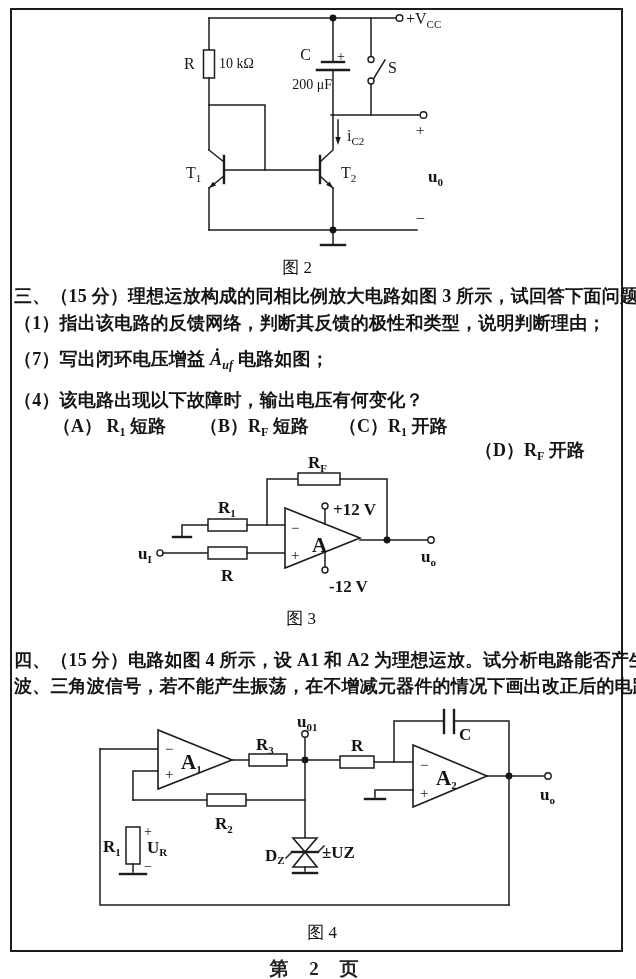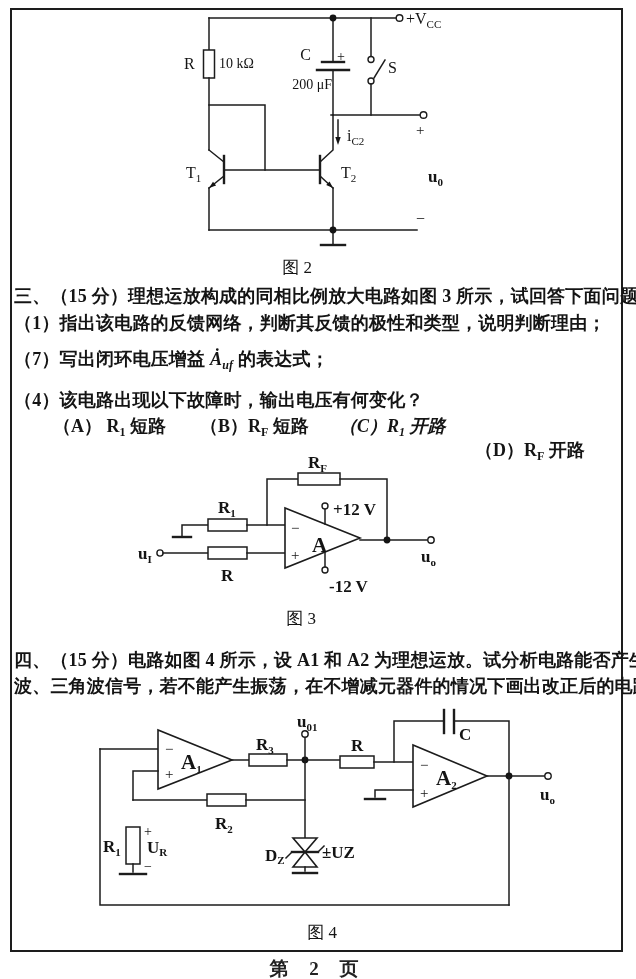--- a/index.html
+++ b/index.html
@@ -103,26 +103,26 @@
   <text class="lbl" x="186" y="178"><tspan>T</tspan><tspan class="subT" dy="4">1</tspan></text>
   <text class="lbl" x="341" y="178"><tspan>T</tspan><tspan class="subT" dy="4">2</tspan></text>
   <text class="sgn" x="416" y="135">+</text>
   <text class="lblB" x="428" y="182"><tspan>u</tspan><tspan class="subT" dy="4">0</tspan></text>
   <text class="lbl" x="416" y="224">−</text>
   <text class="cap" x="297" y="273" text-anchor="middle">图 2</text>
 </svg>
 
 <div class="tline" style="left:14px; top:284px;">三、（15 分）理想运放构成的同相比例放大电路如图 3 所示，试回答下面问题：</div>
 <div class="tline indent" style="top:311px;">（1）指出该电路的反馈网络，判断其反馈的极性和类型，说明判断理由；</div>
-<div class="tline indent" style="top:347px;"><span>（7）写出闭环电压增益 </span><span class="formula"><span>Ȧ</span><span class="fsub">uf</span></span><span> 的表达式；</span></div>
+<div class="tline indent" style="top:347px;"><span>（7）写出闭环电压增益 </span><span class="formula"><span>Ȧ</span><span class="fsub">uf</span></span><span> 电路如图；</span></div>
 <div class="tline indent" style="top:388px;">（4）该电路出现以下故障时，输出电压有何变化？</div>
 <div style="position:absolute; left:0; top:414px; width:636px; height:22px; font-size:18px;">
   <span class="opt" style="left:53px;"><span>（A）</span> <span>R</span><span class="rsub">1</span> <span>短路</span></span>
   <span class="opt" style="left:200px;"><span>（B）</span><span>R</span><span class="rsub">F</span> <span>短路</span></span>
-  <span class="opt" style="left:339px;font-style:italic;"><span>（C）</span><span>R</span><span class="rsub">1</span> <span>开路</span></span>
+  <span class="opt" style="left:339px;"><span>（C）</span><span>R</span><span class="rsub">1</span> <span>开路</span></span>
   <span class="opt" style="left:475px;margin-top:24px;"><span>（D）</span><span>R</span><span class="rsub">F</span> <span>开路</span></span>
 </div>
 
 <svg style="left:130px; top:450px;" width="335" height="185" viewBox="130 450 335 185">
   <g>
 
     <path class="w2" d="M173,537 H191"></path>
     <path class="w" d="M182,537 V525 H208"></path>
     <rect class="box" x="208" y="519" width="39" height="12"></rect>
     <path class="w" d="M247,525 H285"></path>

